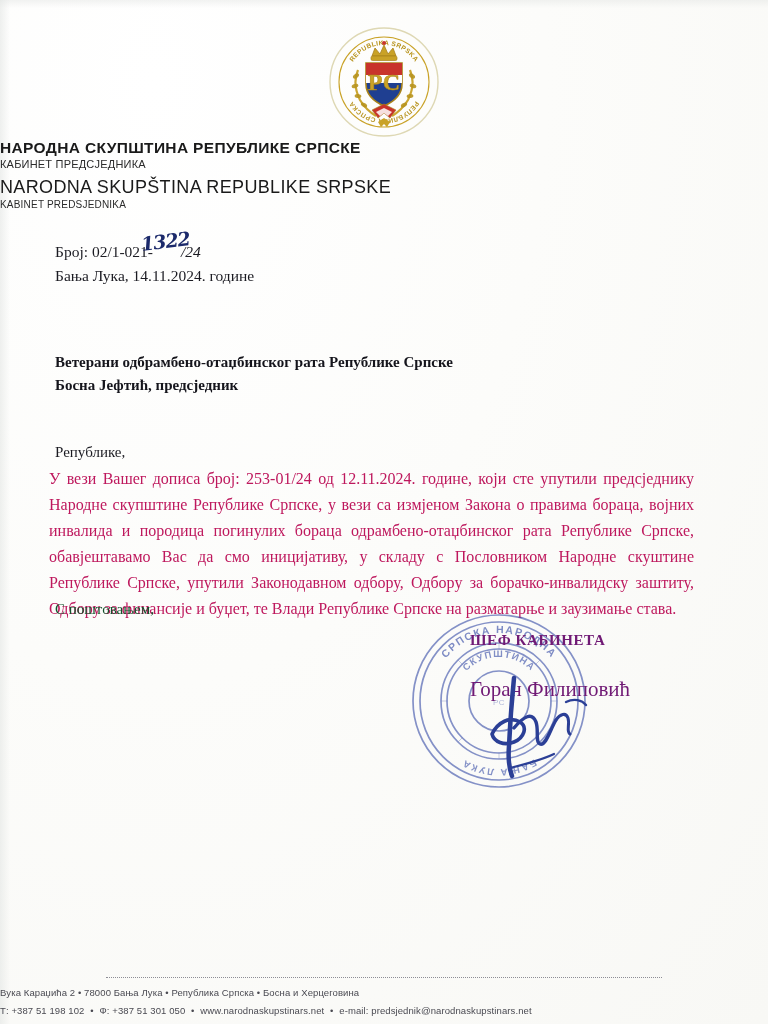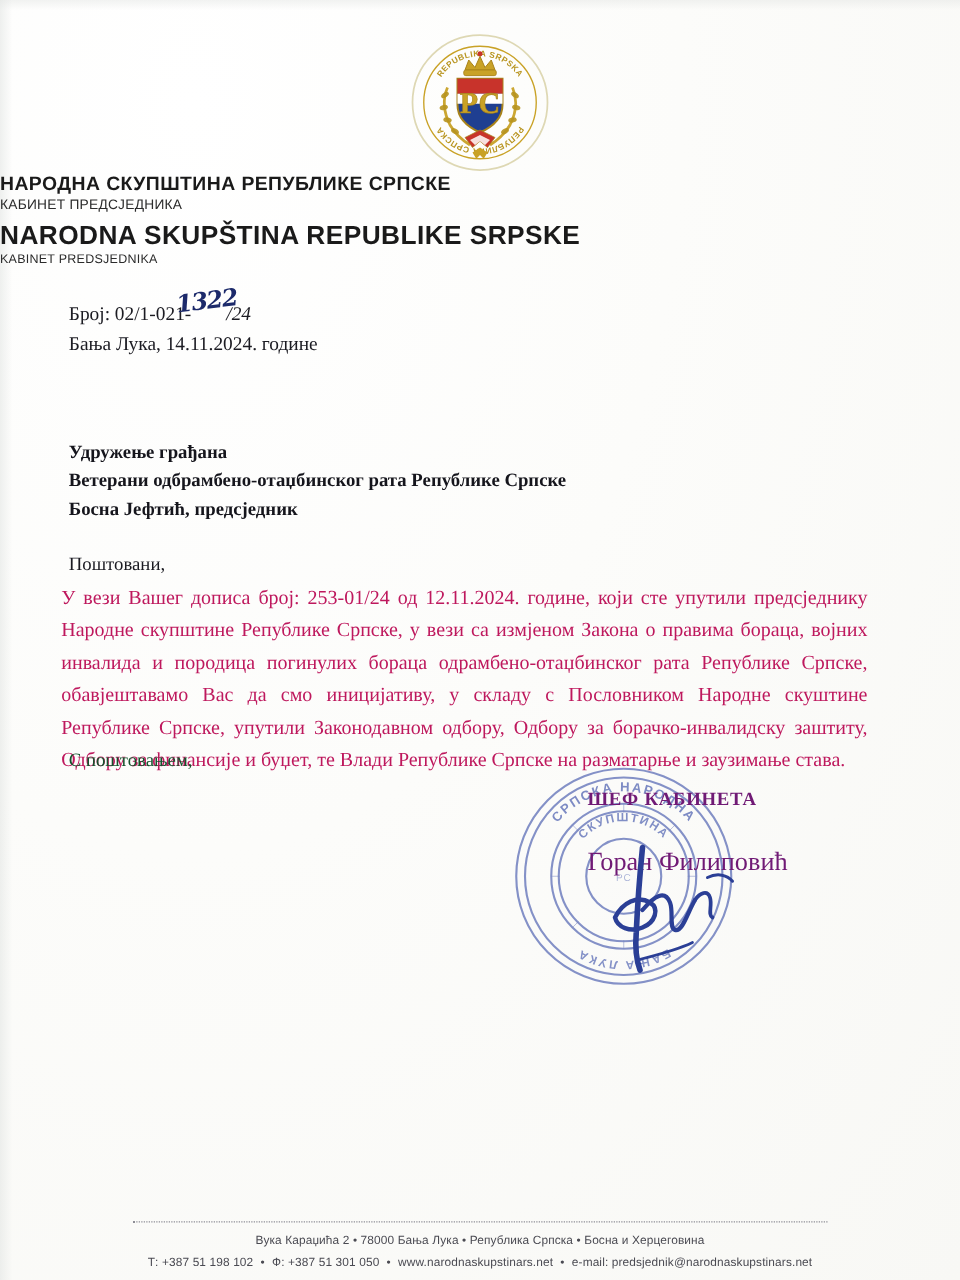--- a/index.html
+++ b/index.html
@@ -76,22 +76,22 @@
     line-height: 1.15;
   }
   .hdr-sub-cyr {
     font-size: 11px;
     font-weight: normal;
     letter-spacing: 0.2px;
     margin-top: 1px;
     color: #2b2b2b;
   }
   .hdr-main-lat {
-    font-size: 21px;
-    font-weight: bold;
+    font-size: 18px;
+    font-weight: normal;
     letter-spacing: 0.35px;
     margin-top: 7px;
     line-height: 1.15;
   }
   .hdr-sub-lat {
     font-size: 10px;
     font-weight: normal;
     letter-spacing: 0.2px;
     margin-top: 1px;
     color: #2b2b2b;
@@ -201,21 +201,20 @@
     height: 110px;
     pointer-events: none;
   }
 
   
   .footer {
     position: absolute;
     bottom: 8px;
     left: 0;
     width: 100%;
-    text-align: center;
     font-family: "Liberation Sans", sans-serif;
     color: #4a4a52;
   }
   .footer-rule {
     width: 556px;
     margin: 0 auto 9px auto;
     border-top: 1px dotted #8d8d95;
     height: 0;
   }
   .footer-address {
@@ -301,26 +300,25 @@
 
   <div class="ref-block">
     <div class="ref-line-1">
       <span>Број: 02/1-021-</span><span class="ref-slash">/24</span>
       <span class="ref-handwritten">1322</span>
     </div>
     <div>Бања Лука, 14.11.2024. године</div>
   </div>
 
   <div class="addressee">
-    <div>Удружење грађана</div>
     <div>Ветерани одбрамбено-отаџбинског рата Републике Српске</div>
     <div>Босна Јефтић, предсједник</div>
   </div>
 
-  <div class="salutation">Поштовани,</div>
+  <div class="salutation">Републике,</div>
 
   <div class="body-text">У вези Вашег дописа број: 253-01/24 од 12.11.2024. године, који сте упутили предсједнику Народне скупштине Републике Српске, у вези са измјеном Закона о правима бораца, војних инвалида и породица погинулих бораца одрамбено-отаџбинског рата Републике Српске, обавјештавамо Вас да смо иницијативу, у складу с Пословником Народне скуштине Републике Српске, упутили Законодавном одбору,  Одбору за борачко-инвалидску заштиту, Одбору за финансије и буџет, те Влади Републике Српске на разматарње и заузимање става.</div>
 
   <div class="closing">С поштовањем,</div>
 
   <div class="stamp">
     <svg viewBox="0 0 178 178" width="178" height="178" aria-hidden="true">
       <g fill="none" stroke="#3a4fa8" stroke-width="1.7" opacity="0.85">
         <circle cx="89" cy="89" r="86"></circle>
         <circle cx="89" cy="89" r="79"></circle>

